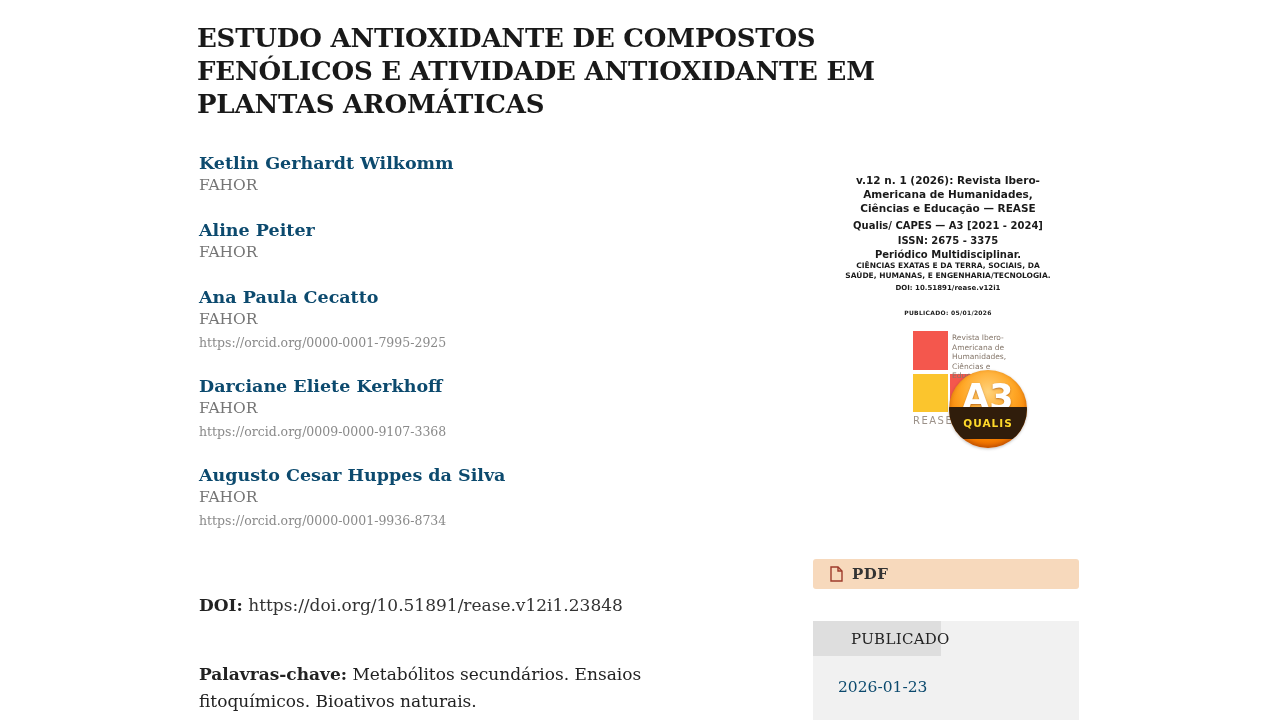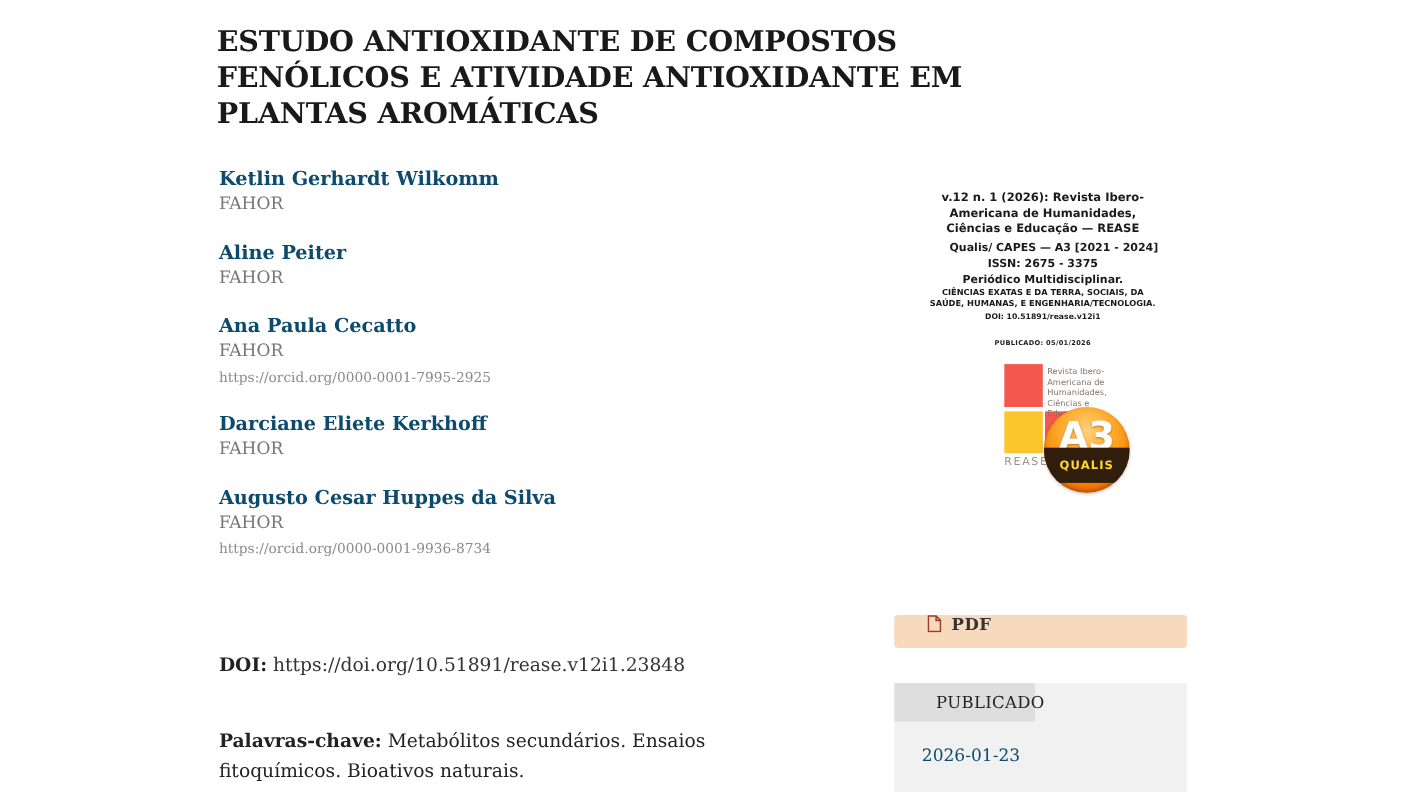--- a/index.html
+++ b/index.html
@@ -34,21 +34,21 @@
   .keywords b { font-weight: bold; }
 
   
   .cover {
     left: 843px; top: 161px; width: 210px; height: 302px;
     background: #ffffff; display: block; text-decoration: none; color: inherit;
     font-family: "DejaVu Sans", "Liberation Sans", sans-serif;
   }
   .cover * { position: absolute; }
   .cover-issue  { top: 12px;  left: 0; width: 100%; text-align: center; font-size: 10.5px; line-height: 14px; font-weight: bold; color: #1a1a1a; }
-  .cover-qualis { top: 57px;  left: 0; width: 100%; text-align: right; font-size: 10px;  line-height: 15px; font-weight: bold; color: #1a1a1a; }
+  .cover-qualis { top: 57px;  left: 0; width: 100%; text-align: center; font-size: 10px;  line-height: 15px; font-weight: bold; color: #1a1a1a; }
   .cover-issn   { top: 72px;  left: 0; width: 100%; text-align: center; font-size: 10px;  line-height: 15px; font-weight: bold; color: #1a1a1a; }
   .cover-type   { top: 88px;  left: 0; width: 100%; text-align: center; font-size: 10px;  line-height: 12px; font-weight: bold; color: #1a1a1a; }
   .cover-areas  { top: 100px; left: 2px; width: 206px; text-align: center; font-size: 7.5px; line-height: 10px; font-weight: bold; color: #1a1a1a; }
   .cover-doi    { top: 123px; left: 0; width: 100%; text-align: center; font-size: 7px; font-weight: bold; color: #1a1a1a; }
   .cover-pub    { top: 148px; left: 0; width: 100%; text-align: center; font-size: 6px; font-weight: bold; letter-spacing: 0.3px; color: #1a1a1a; }
   .sq-red    { left: 70px;  top: 170px; width: 35px; height: 39px; background: #f4574d; }
   .sq-yellow { left: 70px;  top: 213px; width: 35px; height: 38px; background: #fbc52d; }
   .sq-red2   { left: 107px; top: 213px; width: 35px; height: 38px; background: #f4574d; }
   .logo-text { left: 109px; top: 172px; width: 72px; font-size: 7.5px; line-height: 9.5px; color: #85776b; }
   .logo-acronym { left: 70px; top: 254px; width: 35px; text-align: center; font-size: 10px; letter-spacing: 1.5px; color: #9b9189; }
@@ -69,21 +69,21 @@
   }
   .badge-band span {
     position: static; font-size: 10.5px; font-weight: bold;
     color: #ffd92a; letter-spacing: 1px;
   }
 
   
   .pdf-button {
     left: 813px; top: 559px; width: 266px; height: 30px;
     background: #f7d9bc; border-radius: 3px;
-    display: flex; align-items: flex-start; gap: 9px; padding-left: 30px;
+    display: flex; align-items: center; gap: 9px; padding-left: 17px;
     text-decoration: none; cursor: pointer;
   }
   .pdf-label { font-size: 15px; font-weight: bold; color: #333333; letter-spacing: 0.5px; }
   .pub-panel { left: 813px; top: 621px; width: 266px; height: 110px; background: #f1f1f1; }
   .pub-header {
     width: 128px; height: 35px; background: #dedede;
     display: flex; align-items: center; padding-left: 38px;
     font-size: 15px; color: #222222; letter-spacing: 0.3px;
   }
   .pub-date { margin: 22px 0 0 25px; font-size: 15.5px; color: #0c4a6e; }
@@ -103,20 +103,21 @@
     <div class="author-aff">FAHOR</div>
   </div>
   <div class="author">
     <div class="author-name">Ana Paula Cecatto</div>
     <div class="author-aff">FAHOR</div>
     <a href="#" class="author-orcid">https://orcid.org/0000-0001-7995-2925</a>
   </div>
   <div class="author">
     <div class="author-name">Darciane Eliete Kerkhoff</div>
     <div class="author-aff">FAHOR</div>
+    <a href="#" class="author-orcid">https://orcid.org/0009-0000-9107-3368</a>
   </div>
   <div class="author">
     <div class="author-name">Augusto Cesar Huppes da Silva</div>
     <div class="author-aff">FAHOR</div>
     <a href="#" class="author-orcid">https://orcid.org/0000-0001-9936-8734</a>
   </div>
 </div>
 
 <div class="abs doi-row">
   <b>DOI:</b>

